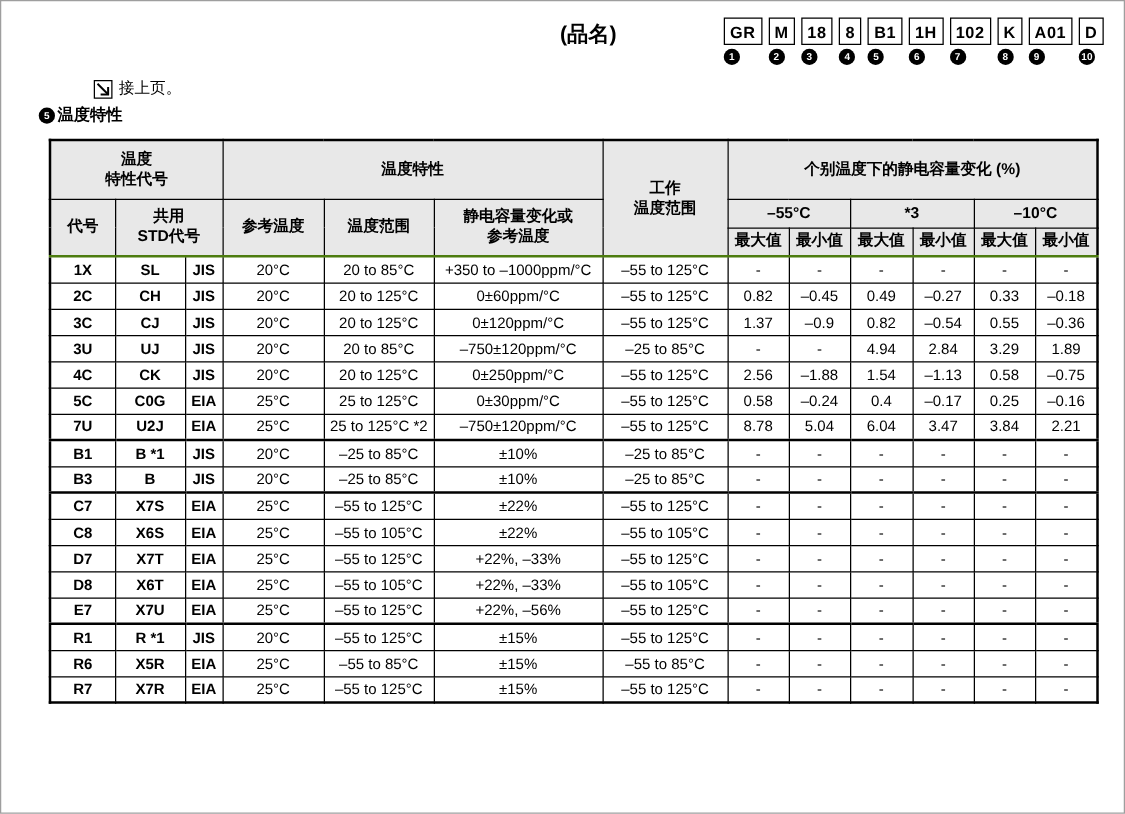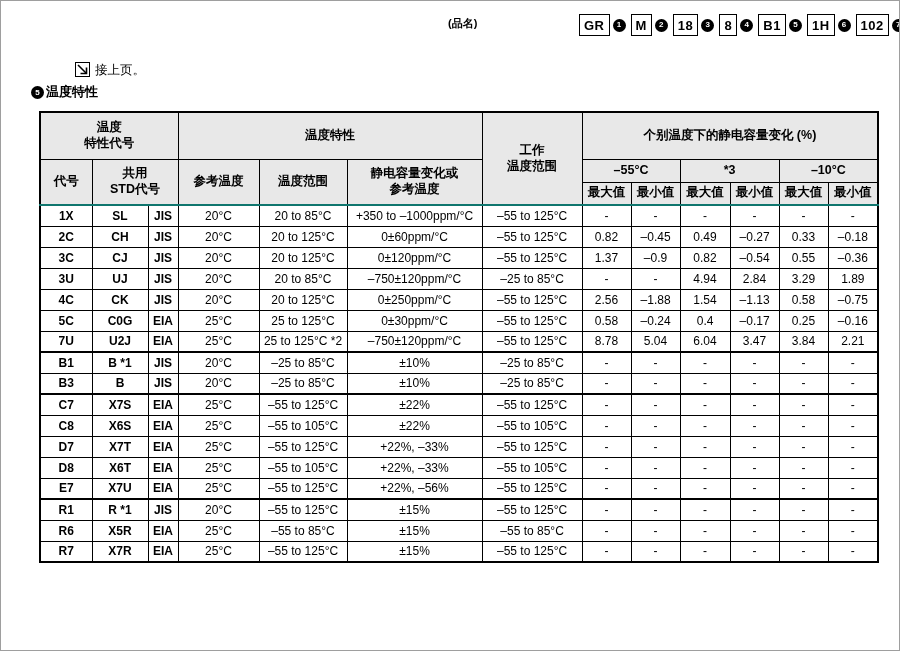--- a/index.html
+++ b/index.html
@@ -3,50 +3,50 @@
 <meta charset="utf-8">
 <style>
   * { margin:0; padding:0; box-sizing:border-box; }
   body { background:#fff; }
   .page {
     position:relative; width:900px; height:651px; background:#ffffff;
     font-family:"Liberation Sans","DejaVu Sans",sans-serif; color:#000;
     border:1px solid #9e9e9e; overflow:hidden;
   }
   
-  .pin-label { position:absolute; left:447px; top:15px; font-size:11px; font-weight:bold; }
+  .pin-label { position:absolute; left:447px; top:15px; font-size:17px; font-weight:bold; }
   .pn-row { position:absolute; left:578px; top:13px; display:flex; gap:5px; }
-  .pn-seg { display:flex; flex-direction:row; align-items:center; gap:3px; }
+  .pn-seg { display:flex; flex-direction:column; align-items:flex-start; gap:3px; }
   .pn-box {
     border:1.5px solid #000; background:#fff; height:22px; min-width:18px;
     padding:0 4px; display:flex; align-items:center; justify-content:center;
     font-size:13px; font-weight:bold; letter-spacing:0.5px;
   }
   .pn-circ {
     width:13px; height:13px; border-radius:50%; background:#000; color:#fff;
     display:flex; align-items:center; justify-content:center;
     font-size:8px; font-weight:bold; line-height:1;
   }
   
-  .cont-note { position:absolute; left:31px; top:61px; display:flex; align-items:flex-start; gap:5px; font-size:12.5px;padding-left:43px; }
+  .cont-note { position:absolute; left:31px; top:61px; display:flex; align-items:flex-end; gap:5px; font-size:12.5px;padding-left:43px; }
   .cont-icon { width:15px; height:15px; border:1.5px solid #000; display:flex; align-items:center; justify-content:center; }
   .sec-title { position:absolute; left:30px; top:82px; display:flex; align-items:center; gap:2px; font-size:13px; font-weight:bold; }
   .sec-circ {
     width:13px; height:13px; border-radius:50%; background:#000; color:#fff;
     display:flex; align-items:center; justify-content:center; font-size:8px; font-weight:bold; flex:none;
   }
   
   .tbl-wrap { position:absolute; left:38px; top:110px; }
   table { border-collapse:collapse; table-layout:fixed; width:838px; border:2px solid #000; }
   th, td {
     border:1px solid #000; text-align:center; vertical-align:middle;
     padding:0 1px; overflow:hidden;
   }
   thead th { background:#e8e8e8; font-weight:bold; font-size:12.5px; line-height:1.25; }
-  thead { border-bottom:2px solid #0f766e; }
+  thead { border-bottom:2px solid #4d7c0f; }
   thead tr.hA { height:47px; }
   thead tr.hB { height:23px; }
   thead tr.hC { height:23px; }
   tbody tr { height:21px; }
   tbody td { font-size:12px; background:#fff; }
   tbody td.b { font-weight:bold; }
   tr.group-end td { border-bottom-width:2px; }
   .pre { white-space:pre-line; }
   
   .footnotes { position:absolute; left:30px; top:597px; font-size:12px; line-height:16px; }

